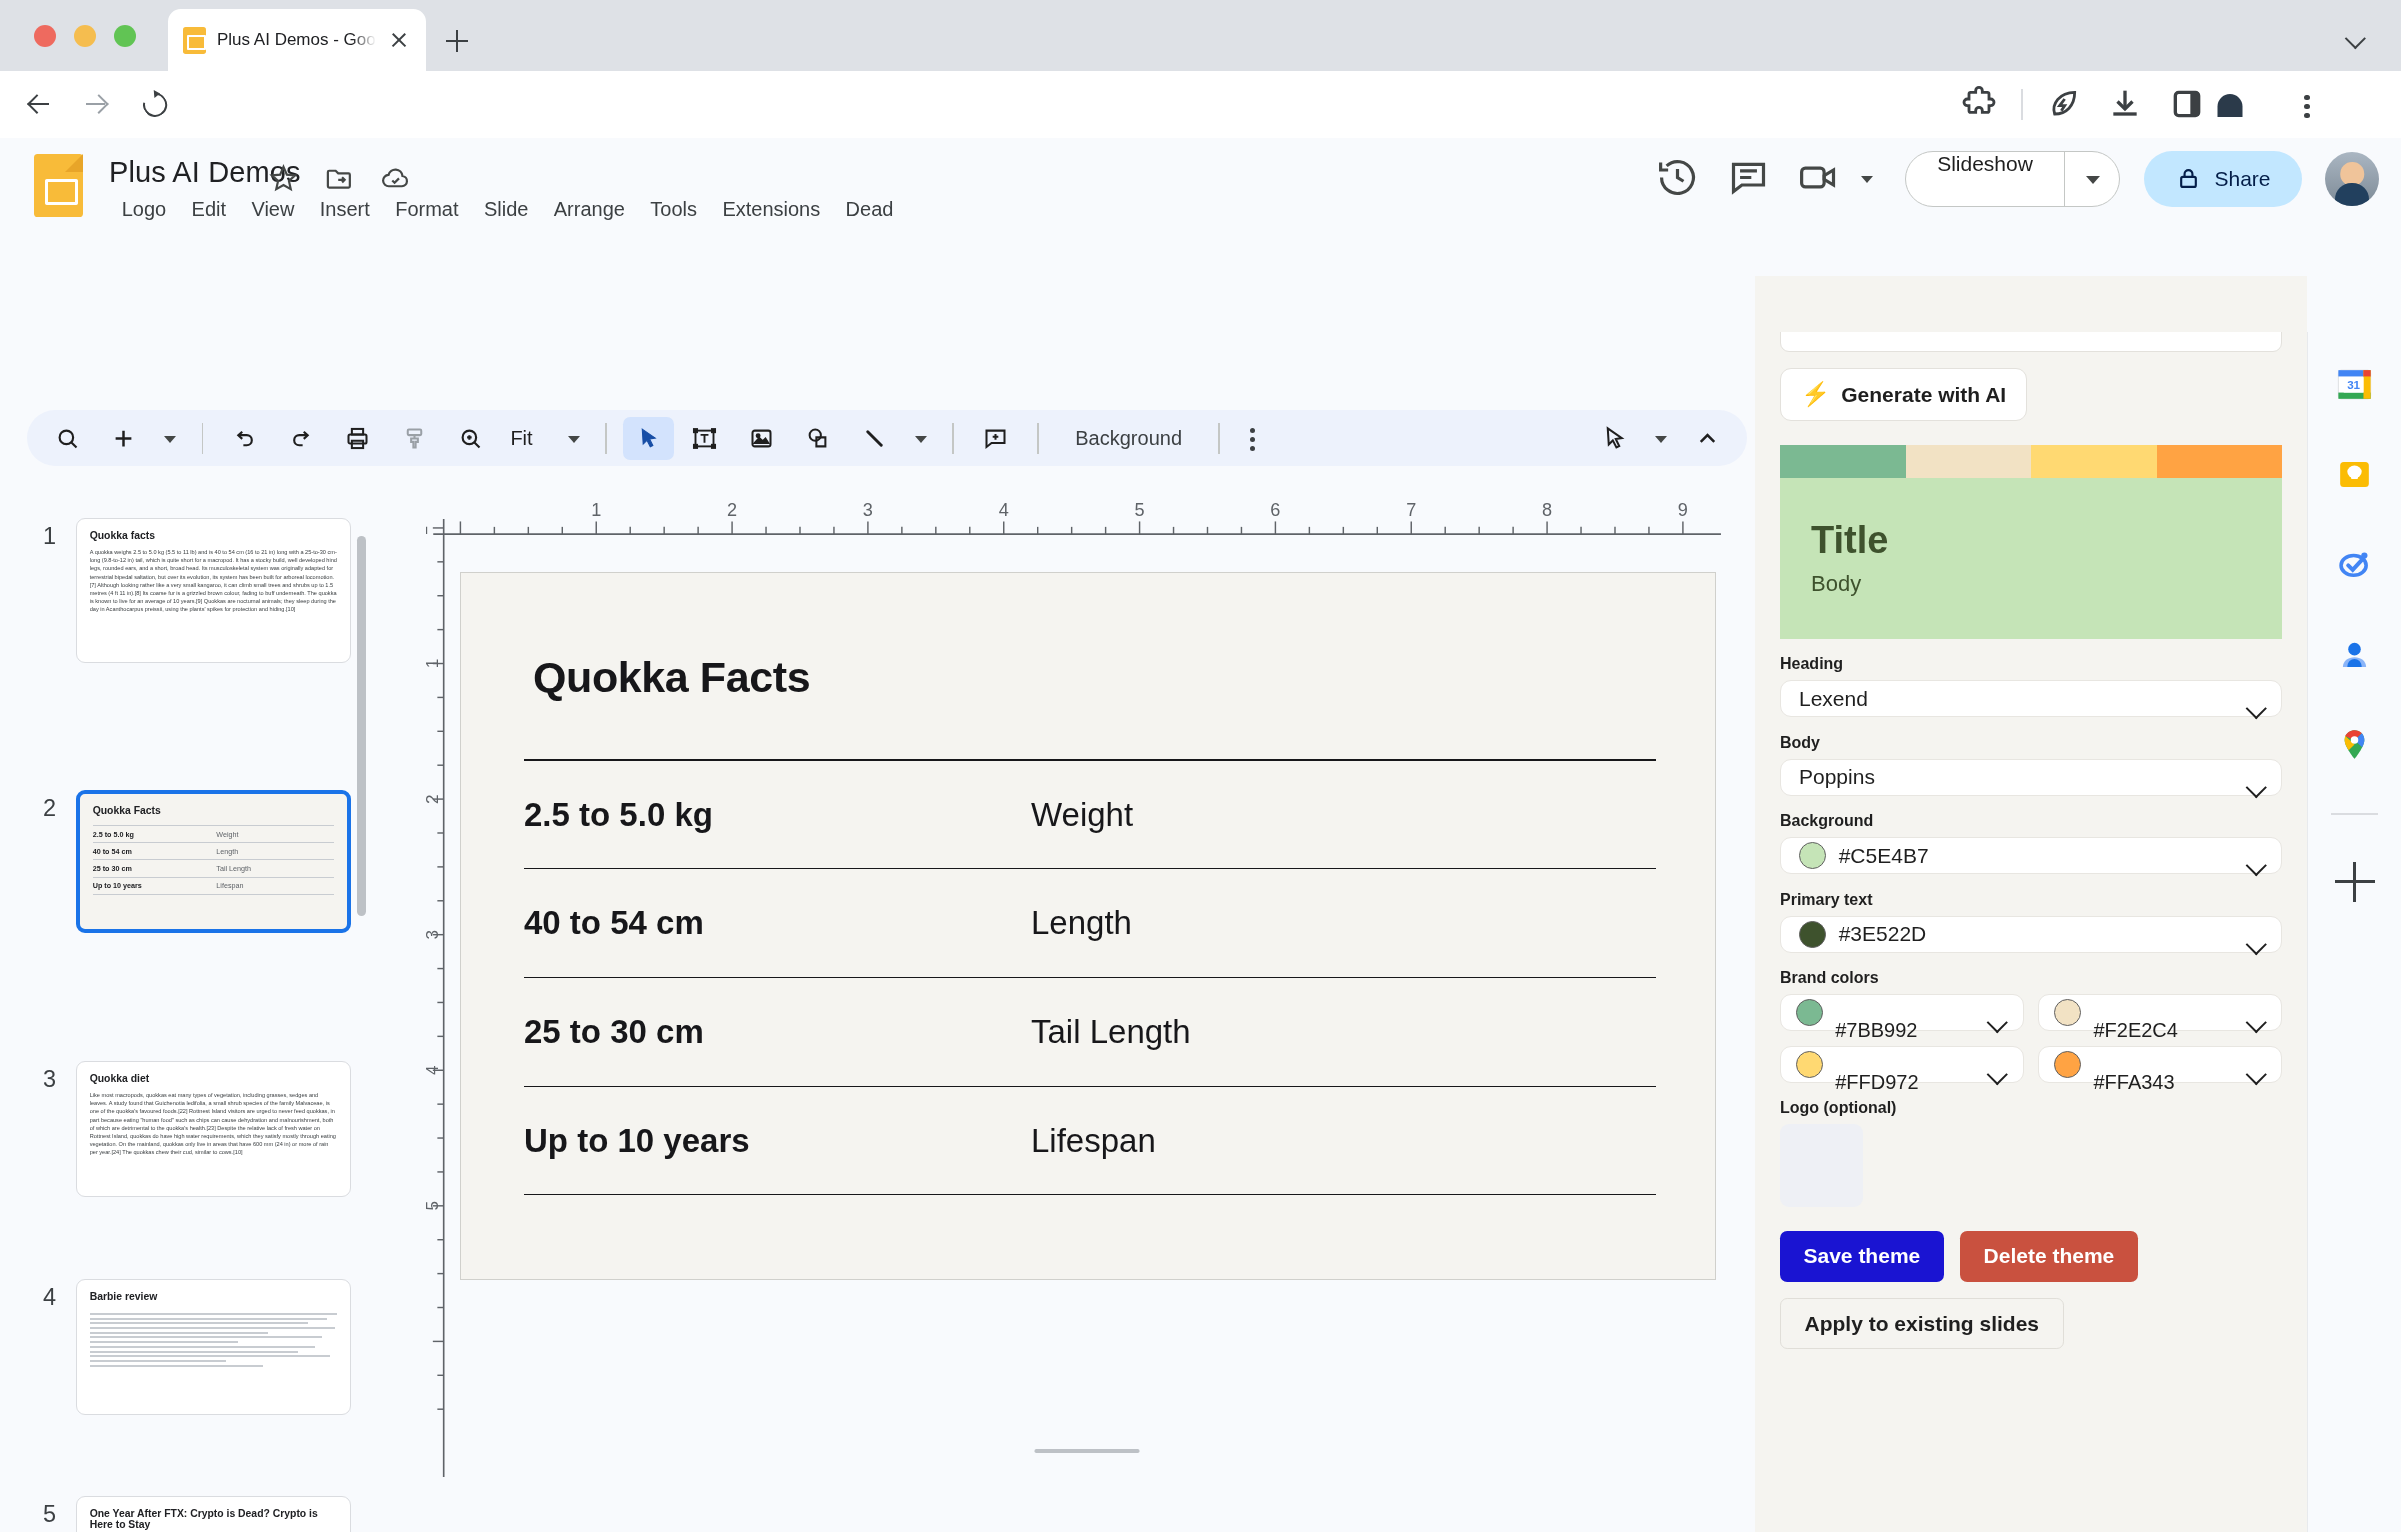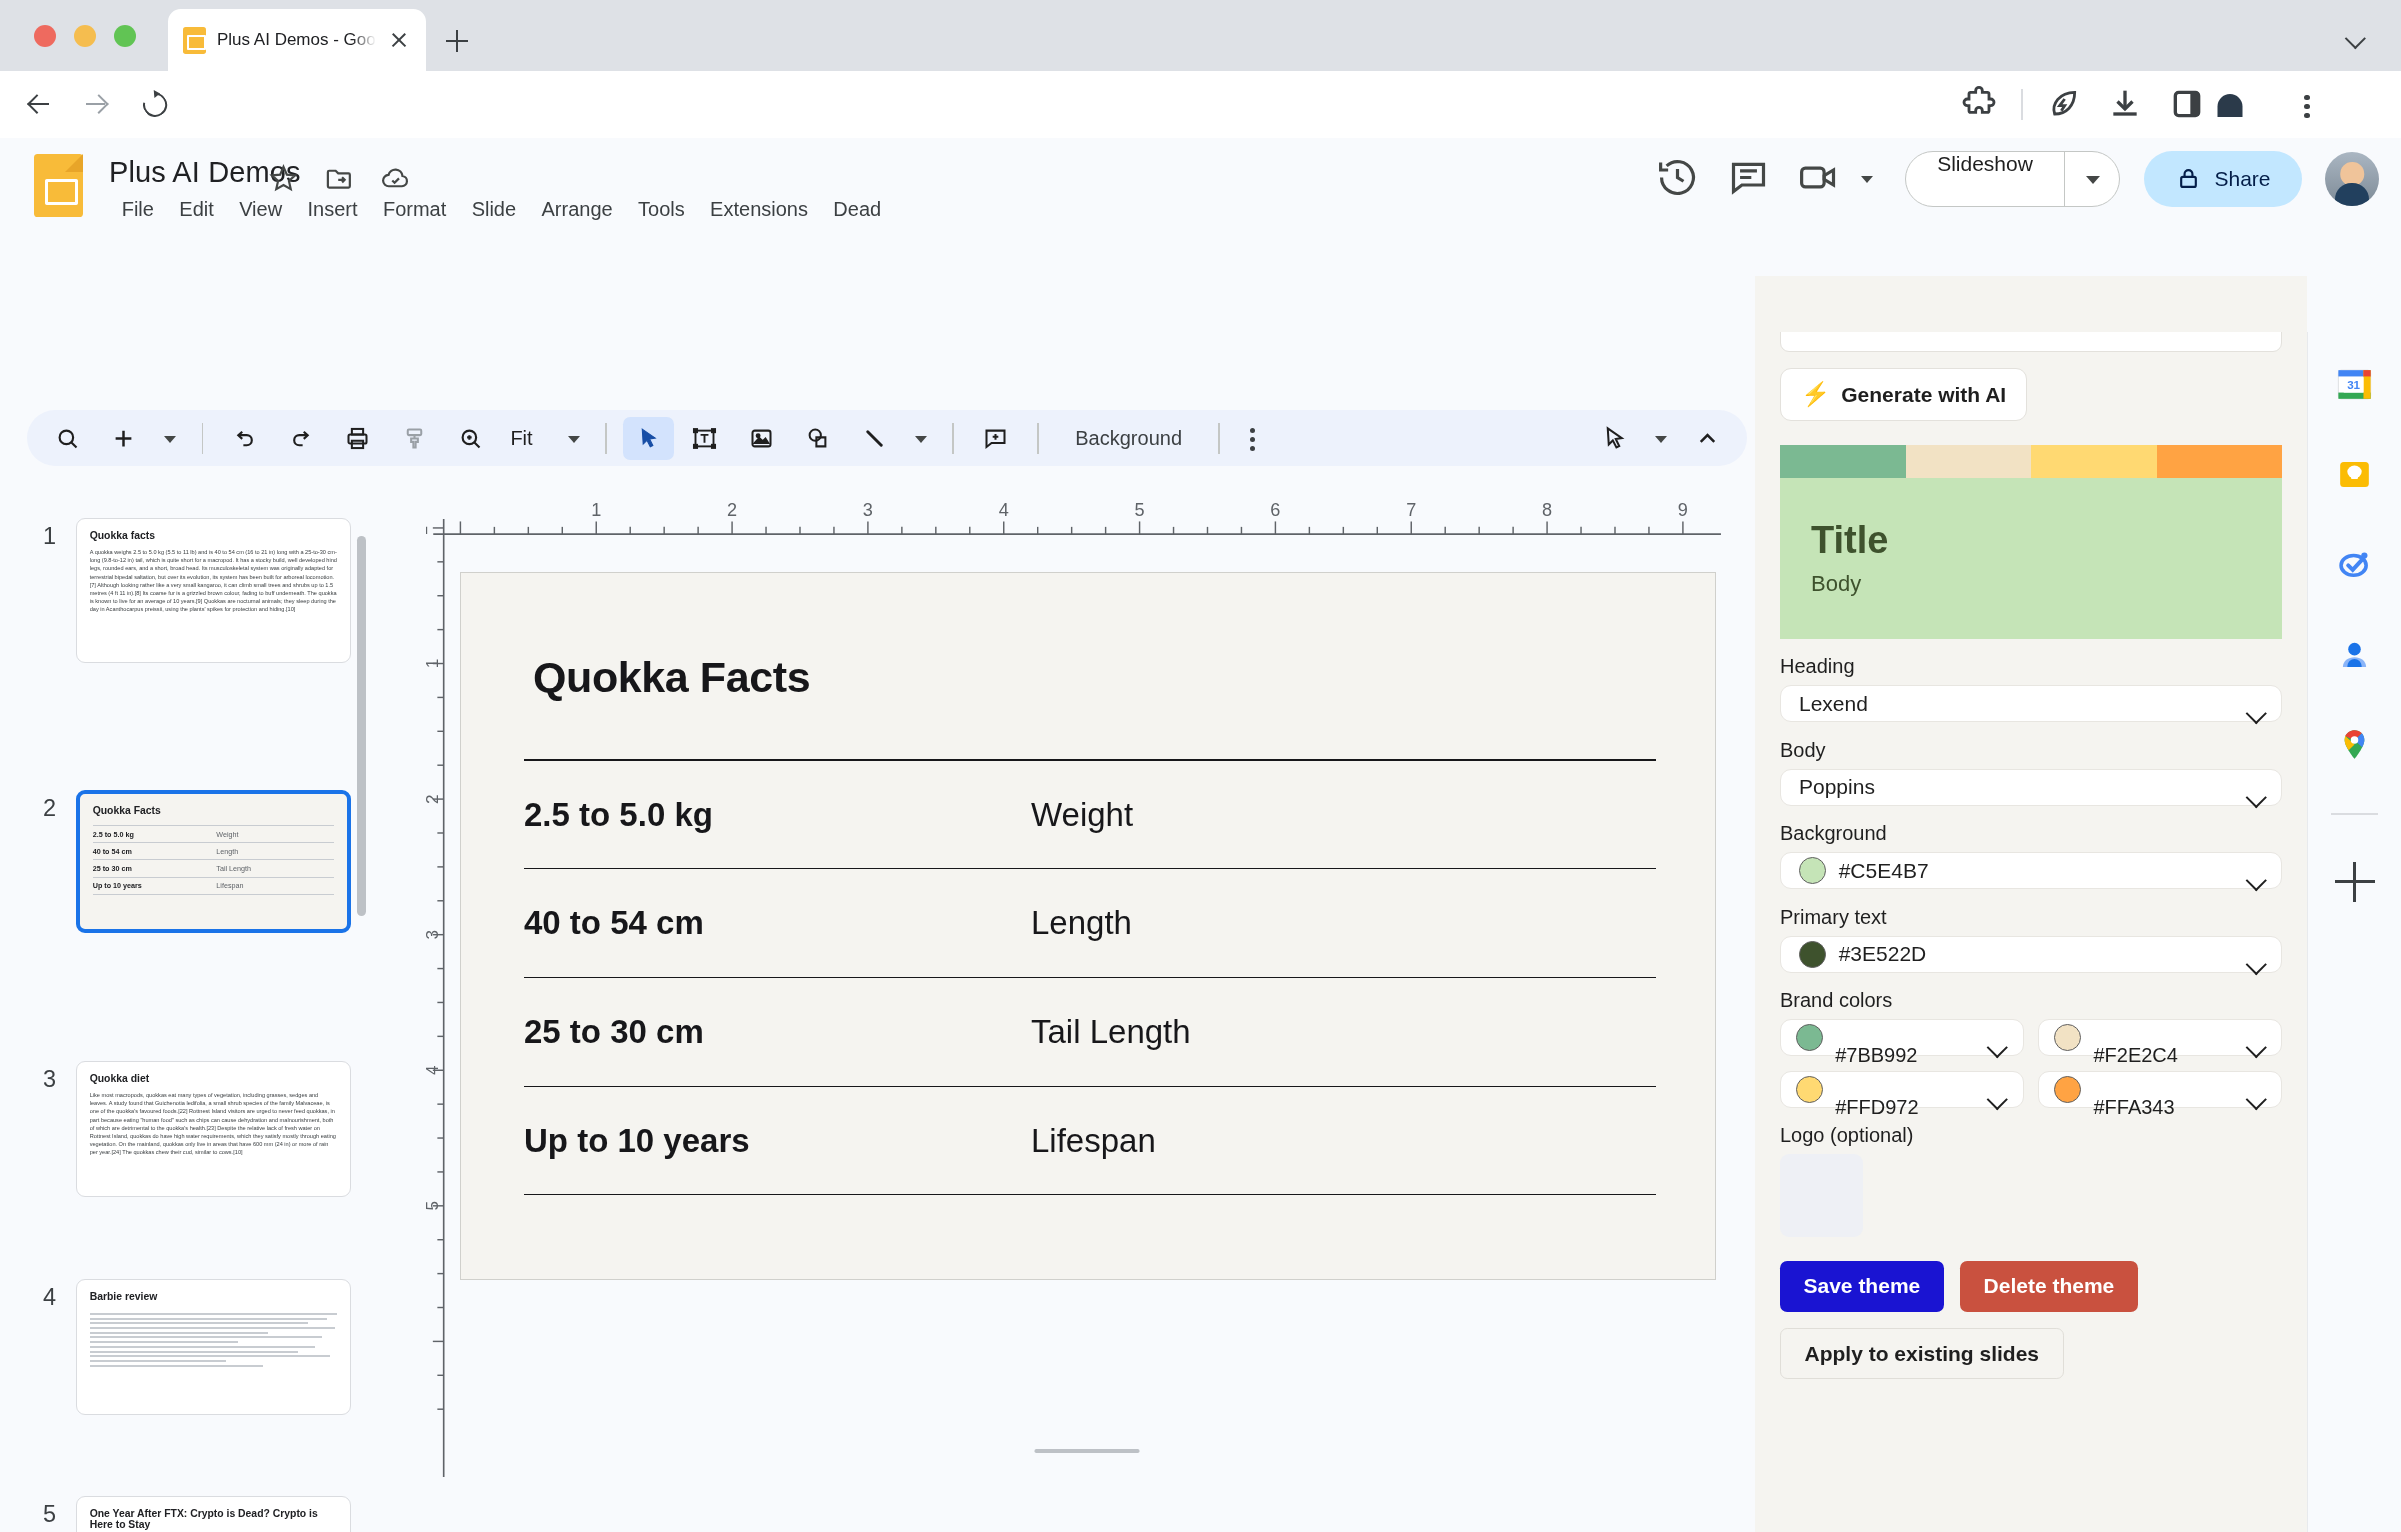--- a/index.html
+++ b/index.html
@@ -335,21 +335,21 @@
 
   .swatch-strip { margin-top: 23.5px; display:flex; height: 33px; }
   .swatch-strip span { flex: 1 1 25%; display:block; }
   .preview-box {
     background:#c5e4b7; height: 161px; padding: 25px 31px;
     display:flex; flex-direction:column; justify-content:center;
   }
   .preview-title { font-size: 38px; font-weight: bold; color:#3e522d; line-height:1.1; }
   .preview-body { font-size: 22px; color:#3e522d; margin-top: 9px; }
 
-  .field-label { font-size: 20px; font-weight:normal; color:#1f1f1f; margin: 16.3px 0 7.2px; }
+  .field-label { font-size: 16px; font-weight:bold; color:#1f1f1f; margin: 16.3px 0 7.2px; }
   .select-box {
     height: 37px; background:#fff; border:1.4px solid #e8e6e1; border-radius: 11px;
     display:flex; align-items:center; padding: 0 18px; cursor:pointer; position:relative;
   }
   .select-val { font-size: 21px; color:#1f1f1f; }
   .chev { position:absolute; right: 18px; top: 20px; width: 14.5px; height: 14.5px;
     border-right: 2.7px solid #1f1f1f; border-bottom: 2.7px solid #1f1f1f; transform: rotate(45deg); }
   .dot { width: 27px; height: 27px; border-radius: 50%; border: 1.4px solid #5f5f5f; margin-right: 12.7px; flex:0 0 27px; }
 
   .brand-grid { display:grid; grid-template-columns: 1fr 1fr; gap: 14.5px; }
@@ -474,21 +474,21 @@
         </svg>
     </span>
     <span class="hdr-mini" style="left:380px">
       <svg width="31" height="31" viewBox="0 0 24 24" fill="none" stroke="#444746" stroke-width="1.7">
           <path d="M7 18h10a4 4 0 0 0 .4-7.96A5.5 5.5 0 0 0 6.6 9.2 3.9 3.9 0 0 0 7 18z"></path>
           <path d="M9.5 13.5l1.8 1.8 3.4-3.4"></path>
         </svg>
     </span>
 
     <div class="menu-row">
-      <span class="menu-item">File</span>
+      <span class="menu-item">Logo</span>
       <span class="menu-item">Edit</span>
       <span class="menu-item">View</span>
       <span class="menu-item">Insert</span>
       <span class="menu-item">Format</span>
       <span class="menu-item">Slide</span>
       <span class="menu-item">Arrange</span>
       <span class="menu-item">Tools</span>
       <span class="menu-item">Extensions</span>
       <span class="menu-item">Dead</span>
     </div>

